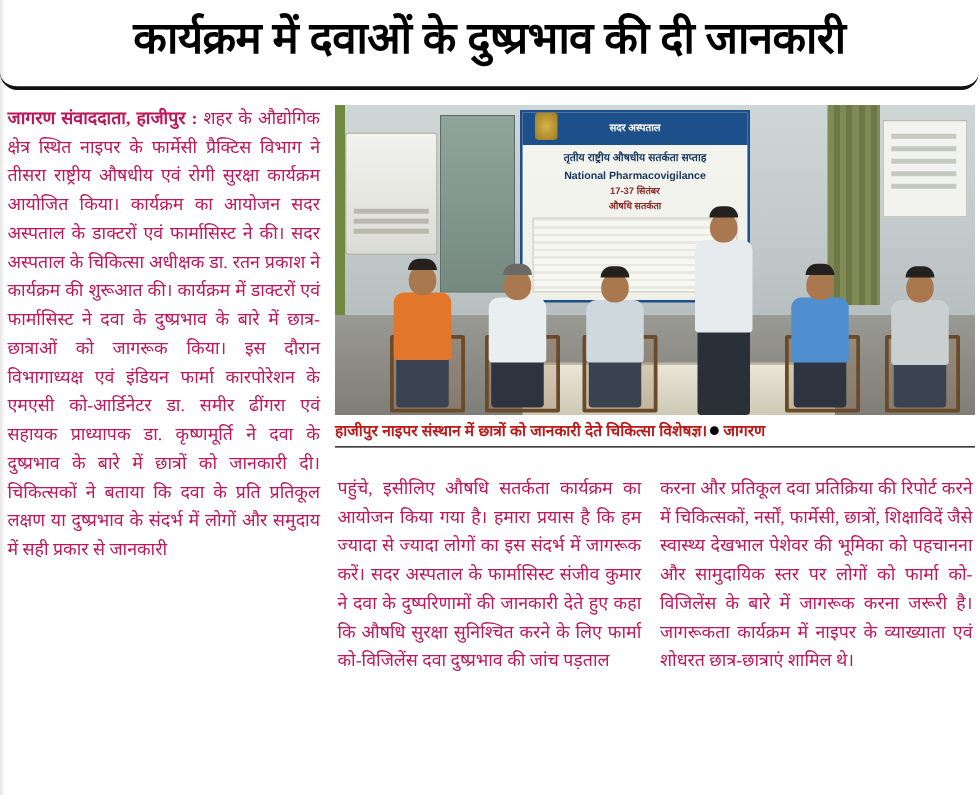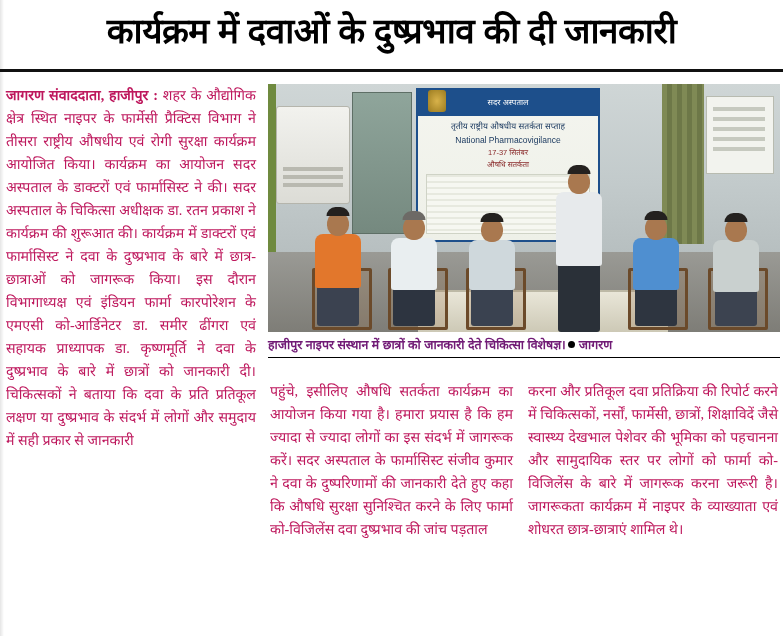--- a/index.html
+++ b/index.html
@@ -19,20 +19,21 @@
   }
   
   .headline-wrap {
     position: absolute;
     left: 0;
     top: 0;
     width: 783px;
     height: 72px;
     border-bottom: 3px solid #111;
     box-sizing: border-box;
+    border-radius: 14px;
   }
   .headline {
     font-family: "Liberation Sans", sans-serif;
     font-weight: bold;
     font-size: 35px;
     line-height: 62px;
     letter-spacing: -0.5px;
     color: #000;
     text-align: center;
     padding: 0 6px;
@@ -54,37 +55,38 @@
 
   .col1 .lead { font-weight: bold; }
 
   
   .photo-block {
     position: absolute;
     left: 268px;
     top: 84px;
     width: 512px;
     height: 270px;
+    font-weight: bold;
   }
   .photo {
     position: relative;
     width: 512px;
     height: 248px;
     overflow: hidden;
     background: #b9c3c7;
   }
   .caption {
     position: absolute;
     left: 268px;
     top: 336px;
     width: 512px;
     font-family: "Liberation Sans", sans-serif;
     font-weight: bold;
     font-size: 12.4px;
-    color: #701a75;
+    color: #b91c1c;
     border-bottom: 1px solid #000;
     padding-bottom: 4px;
   }
   .caption .credit { font-weight: bold; }
   .dot {
     display: inline-block;
     width: 7px; height: 7px;
     border-radius: 50%;
     background: #000;
     margin: 0 4px 1px 2px;

